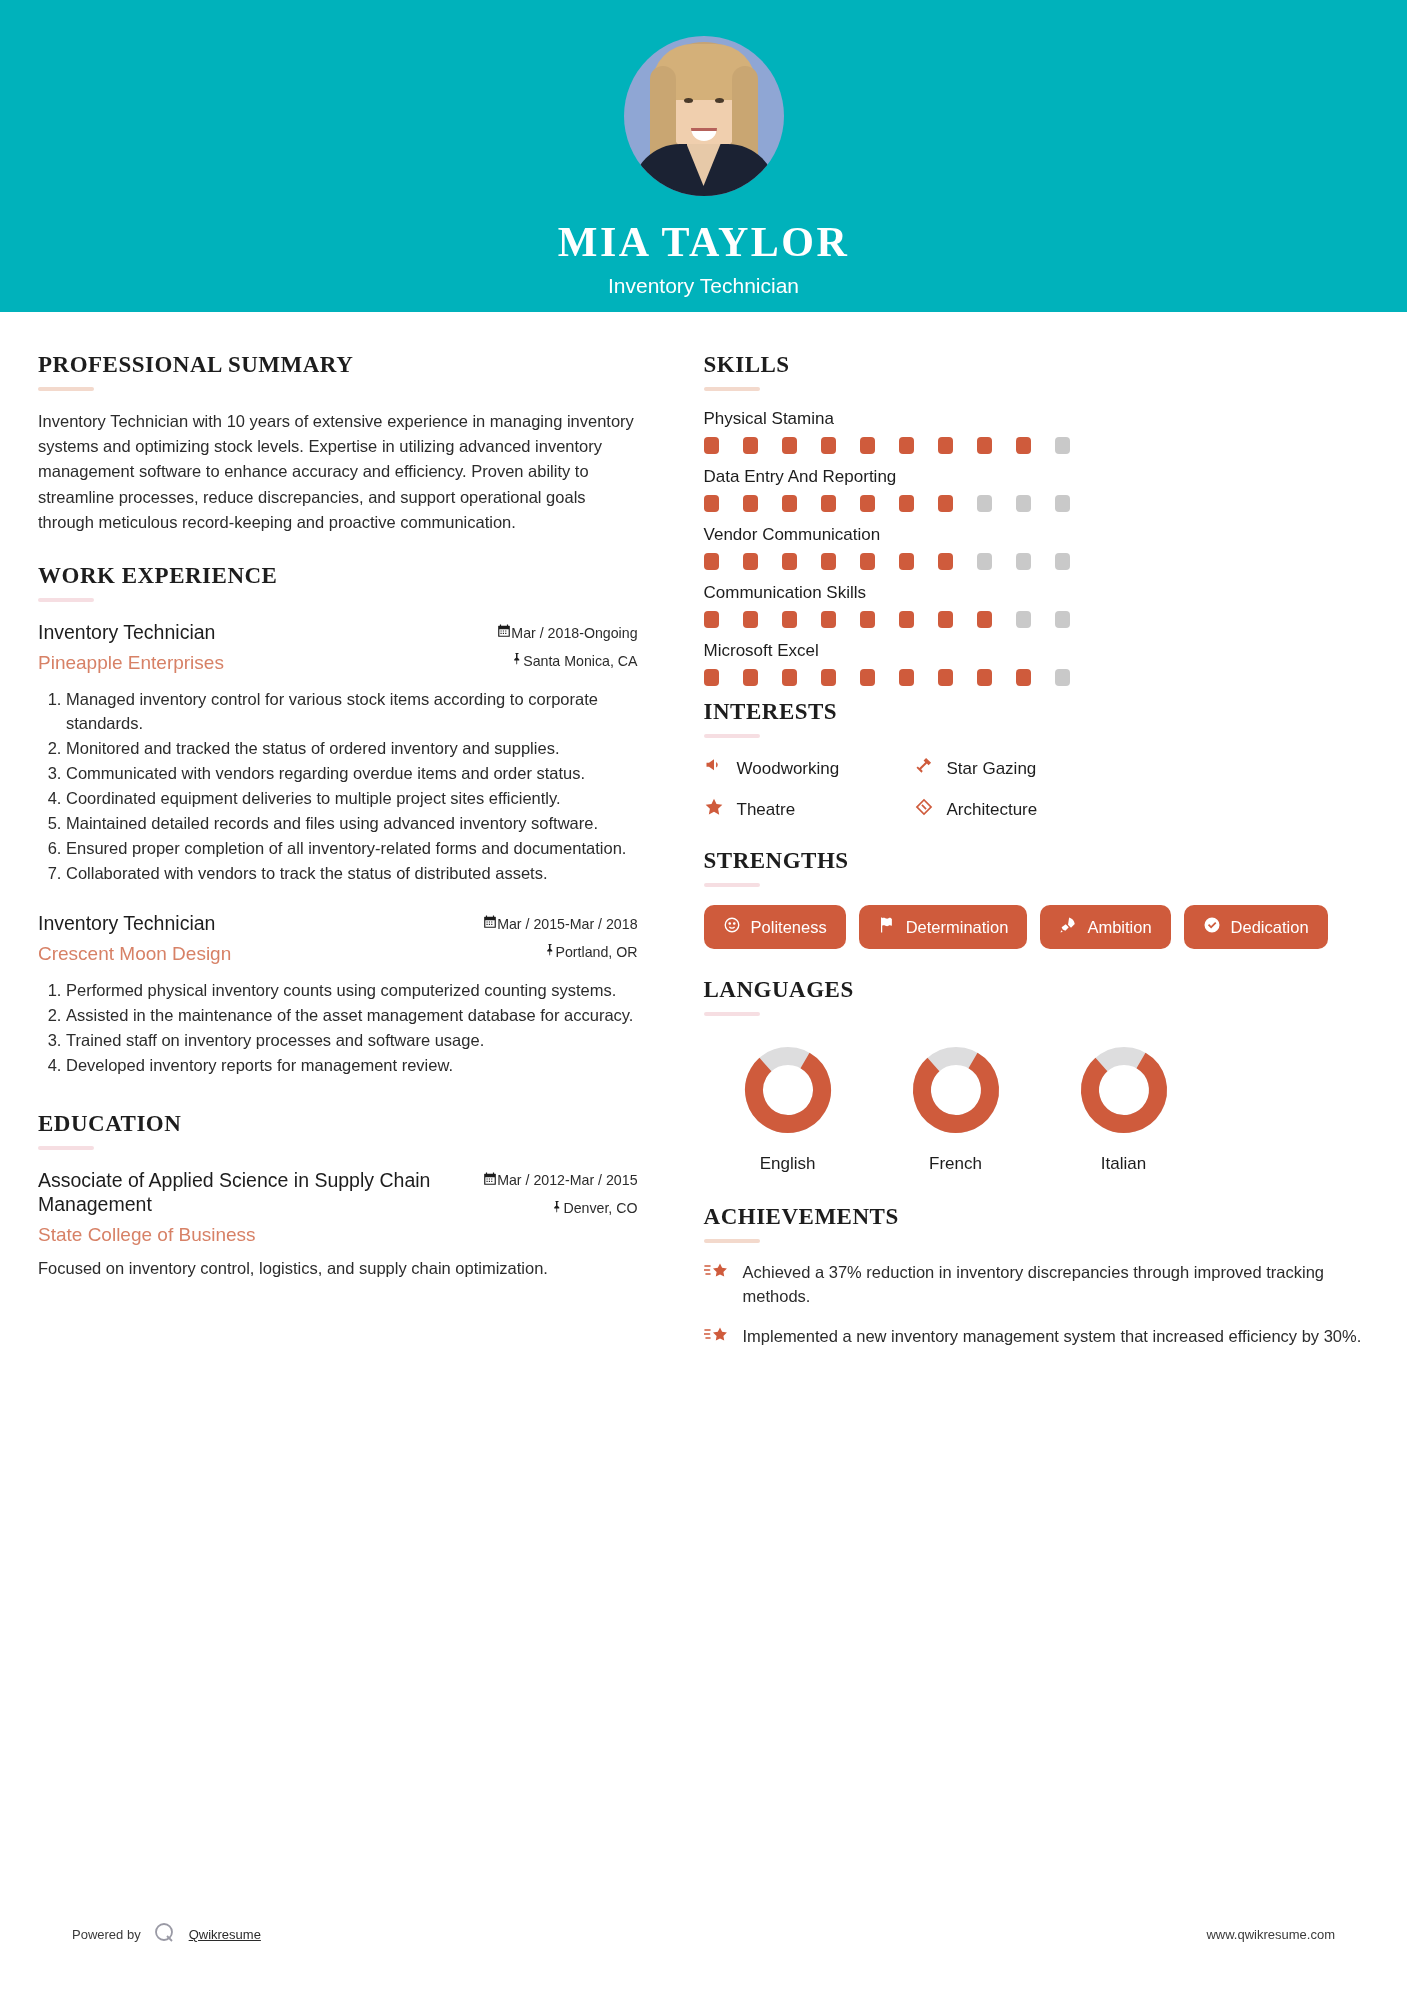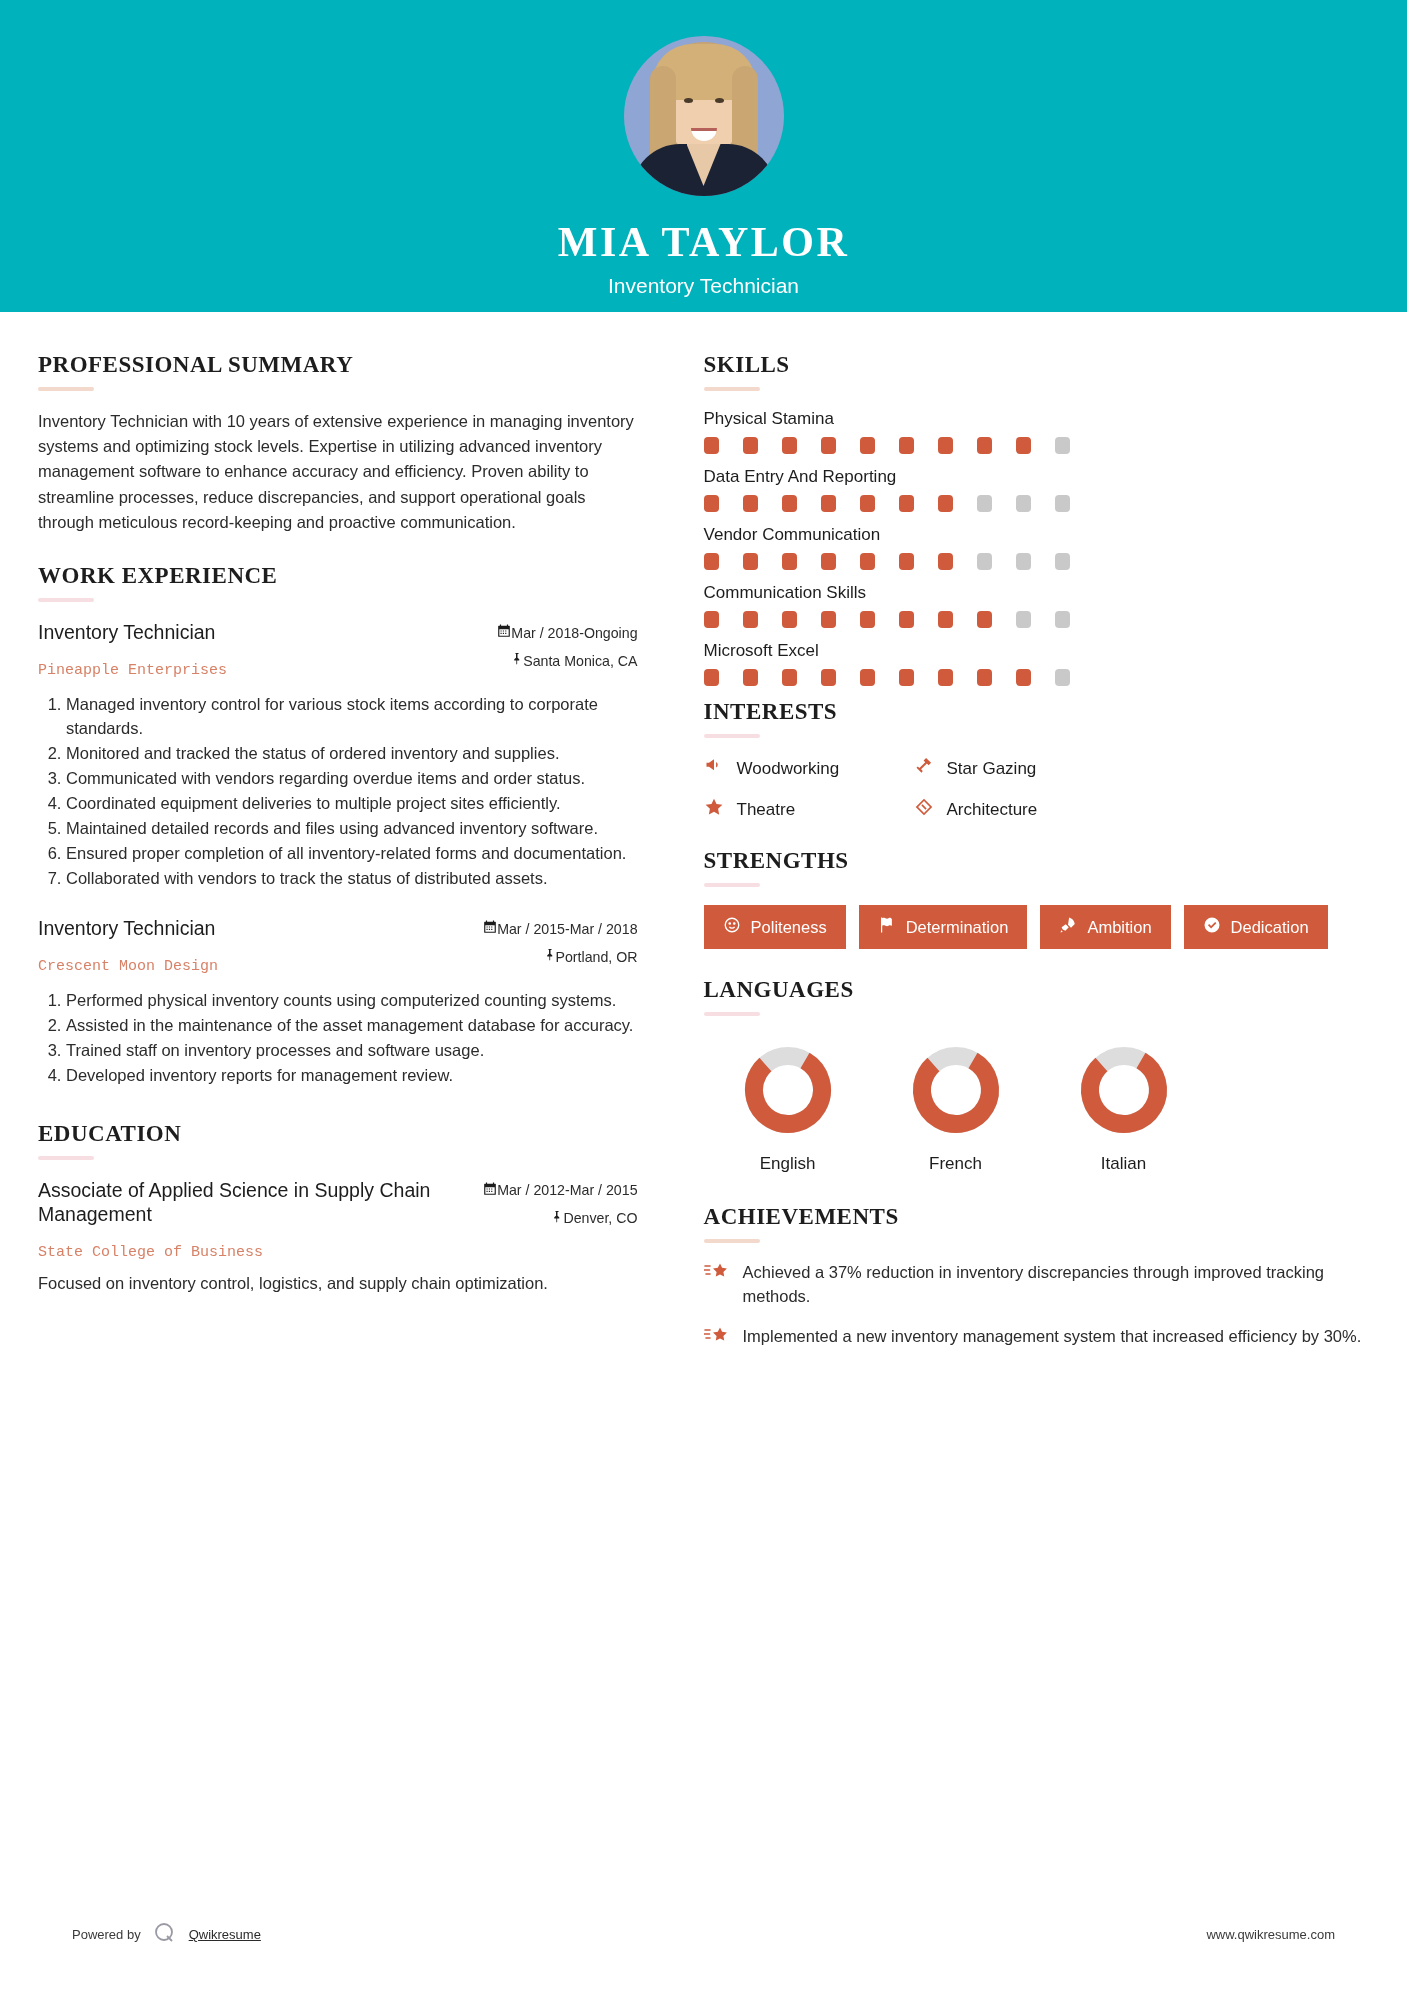--- a/index.html
+++ b/index.html
@@ -139,24 +139,23 @@
     justify-content: space-between;
     align-items: flex-start;
   }
   .entry-left { flex: 1 1 auto; padding-right: 12px; }
   .entry-role {
     font-size: 19.5px;
     color: #1d1d1d;
     line-height: 1.25;
   }
   .entry-company {
-    font-size: 15px;
+    font-size: 19px;
     color: #d78166;
-    margin-top: 17px;
-    font-family: Liberation Mono, monospace;
+    margin-top: 7px;
   }
   .entry-meta {
     text-align: right;
     flex: 0 0 auto;
     padding-top: 4px;
   }
   .meta-line {
     display: flex;
     align-items: center;
     justify-content: flex-end;
@@ -218,20 +217,21 @@
   
   .strengths { display: flex; flex-wrap: wrap; gap: 13px; }
   .strength {
     background: #cf5b3c;
     color: #ffffff;
     font-size: 16.5px;
     padding: 11px 19px;
     display: flex;
     align-items: center;
     gap: 10px;
+    border-radius: 10px;
   }
 
   
   .languages {
     display: flex;
     gap: 0;
     padding-top: 8px;
   }
   .lang {
     width: 168px;

